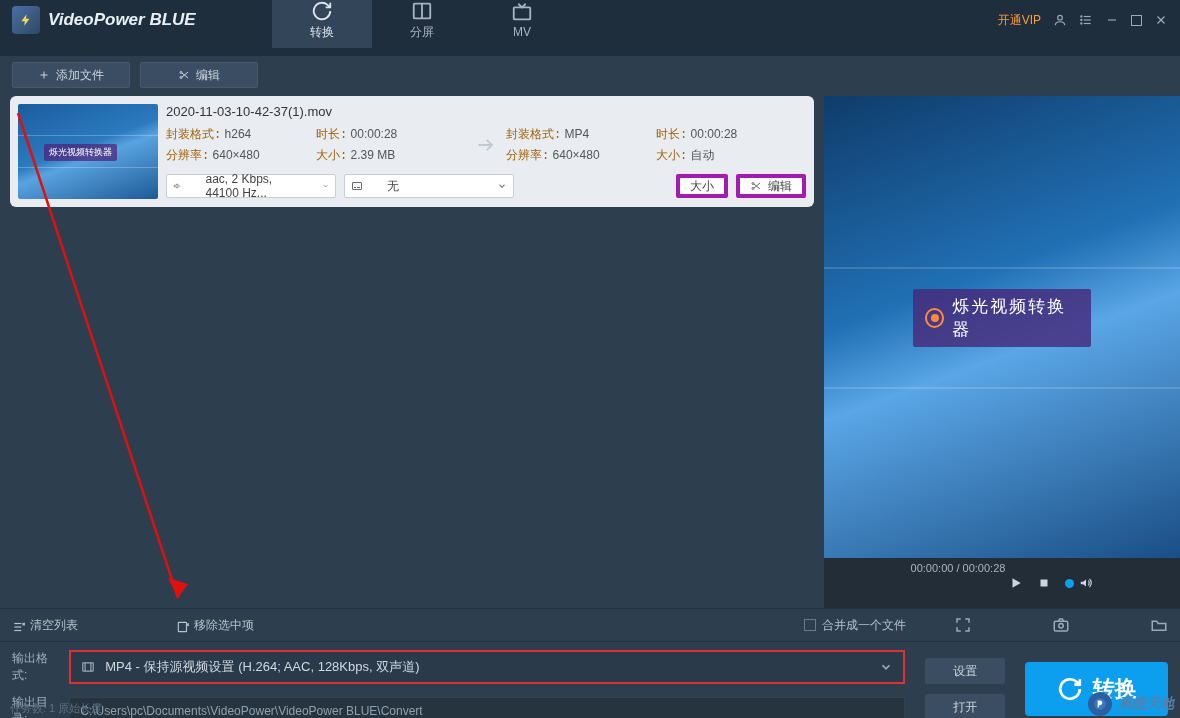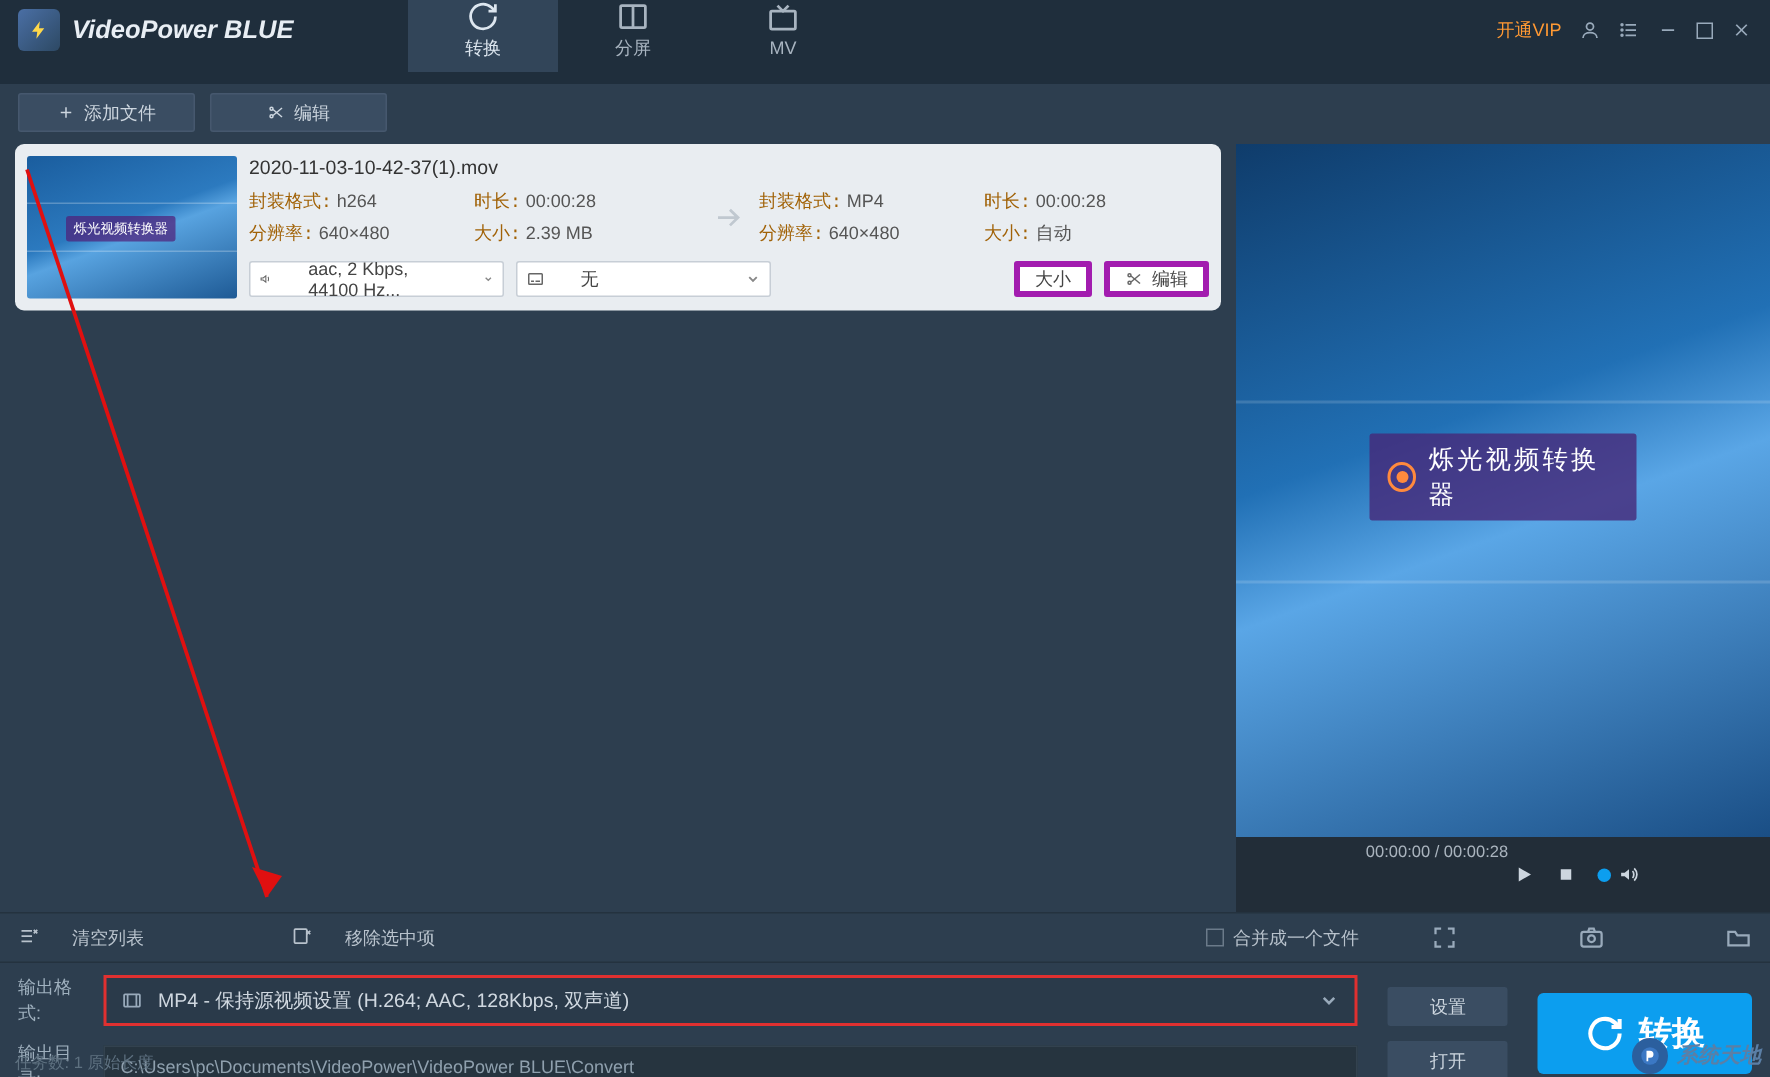--- a/index.html
+++ b/index.html
@@ -55,21 +55,21 @@
 .preview-badge .orb::after{content:"";width:8px;height:8px;background:#ff8a3d;border-radius:50%;}
 
 .player-bar { height: 50px; background:#222d38; display:flex; justify-content:center; padding: 4px 12px; gap:4px;}
 .time-row { text-align:right; font-size:11px; color:#aab4be;}
 .ctrl-row { display:flex; align-items:center; gap:14px;}
 .ctrl-row svg{width:14px;height:14px;color:#cdd6df;cursor:pointer;}
 .seek { flex:1; height:3px; background:#3a4a5a; border-radius:2px; position:relative;}
 .seek::before{content:"";position:absolute;left:0;top:-3px;width:9px;height:9px;background:#0c9eef;border-radius:50%;}
 
 .mid-bar { height: 34px; background:#2d3e4f; display:flex; align-items:center; padding:0 12px; gap:18px; font-size:12px; color:#b8c2cc; border-top:1px solid #24323f; border-bottom:1px solid #24323f;}
-.mid-bar .linkish{display:flex;align-items:flex-start;gap:22px;cursor:pointer;}
+.mid-bar .linkish{display:flex;align-items:flex-end;gap:4px;cursor:pointer;}
 .mid-bar svg{width:14px;height:14px;}
 .merge-check{margin-left:auto;display:flex;align-items:center;gap:6px;cursor:pointer;}
 .merge-check .box{width:12px;height:12px;border:1px solid #6b7a8a;}
 .right-tools{display:flex;gap:80px;margin-left:30px;}
 .right-tools svg{width:18px;height:18px;color:#9ab;cursor:pointer;}
 
 .bottom-area { padding: 8px 12px 0 12px; display:flex; gap:20px; align-items:center; position:relative;}
 .field-row { display:flex; align-items:center; gap:8px; font-size:12px; color:#9fb0be;}
 .fmt-select { width: 870px; height:34px; background:#2a3a4a; border:2px solid #e03030; display:flex; align-items:center; padding:0 10px; gap:10px; cursor:pointer;}
 .fmt-select svg{width:14px;height:14px;color:#9ab;}

